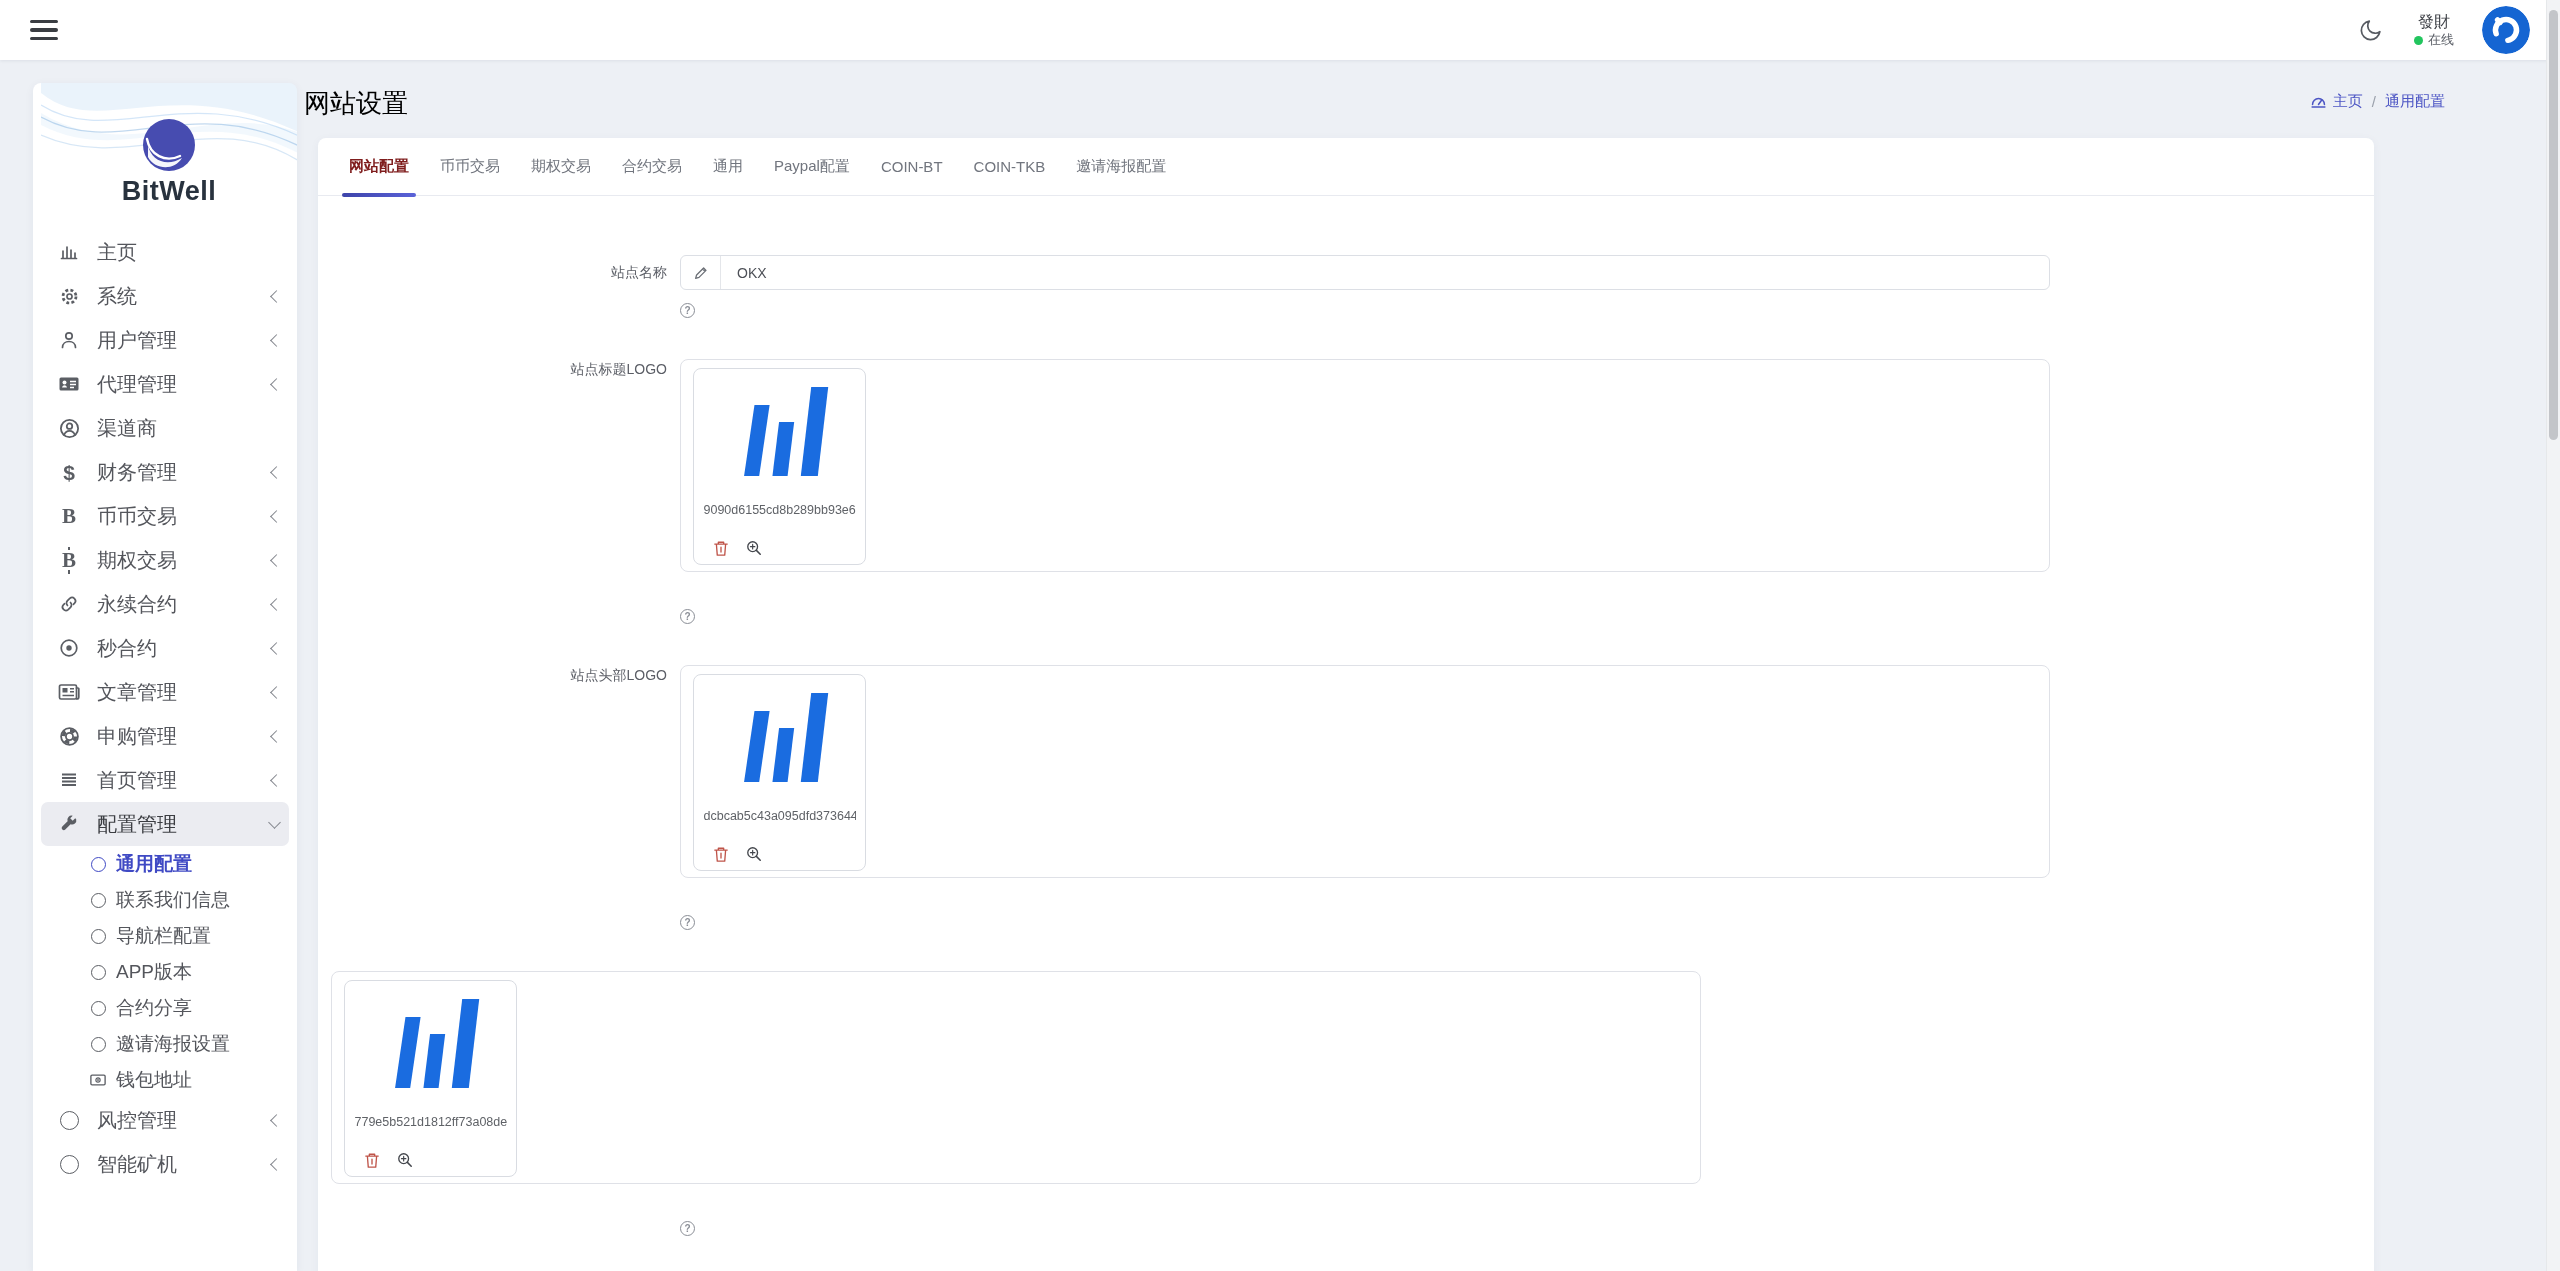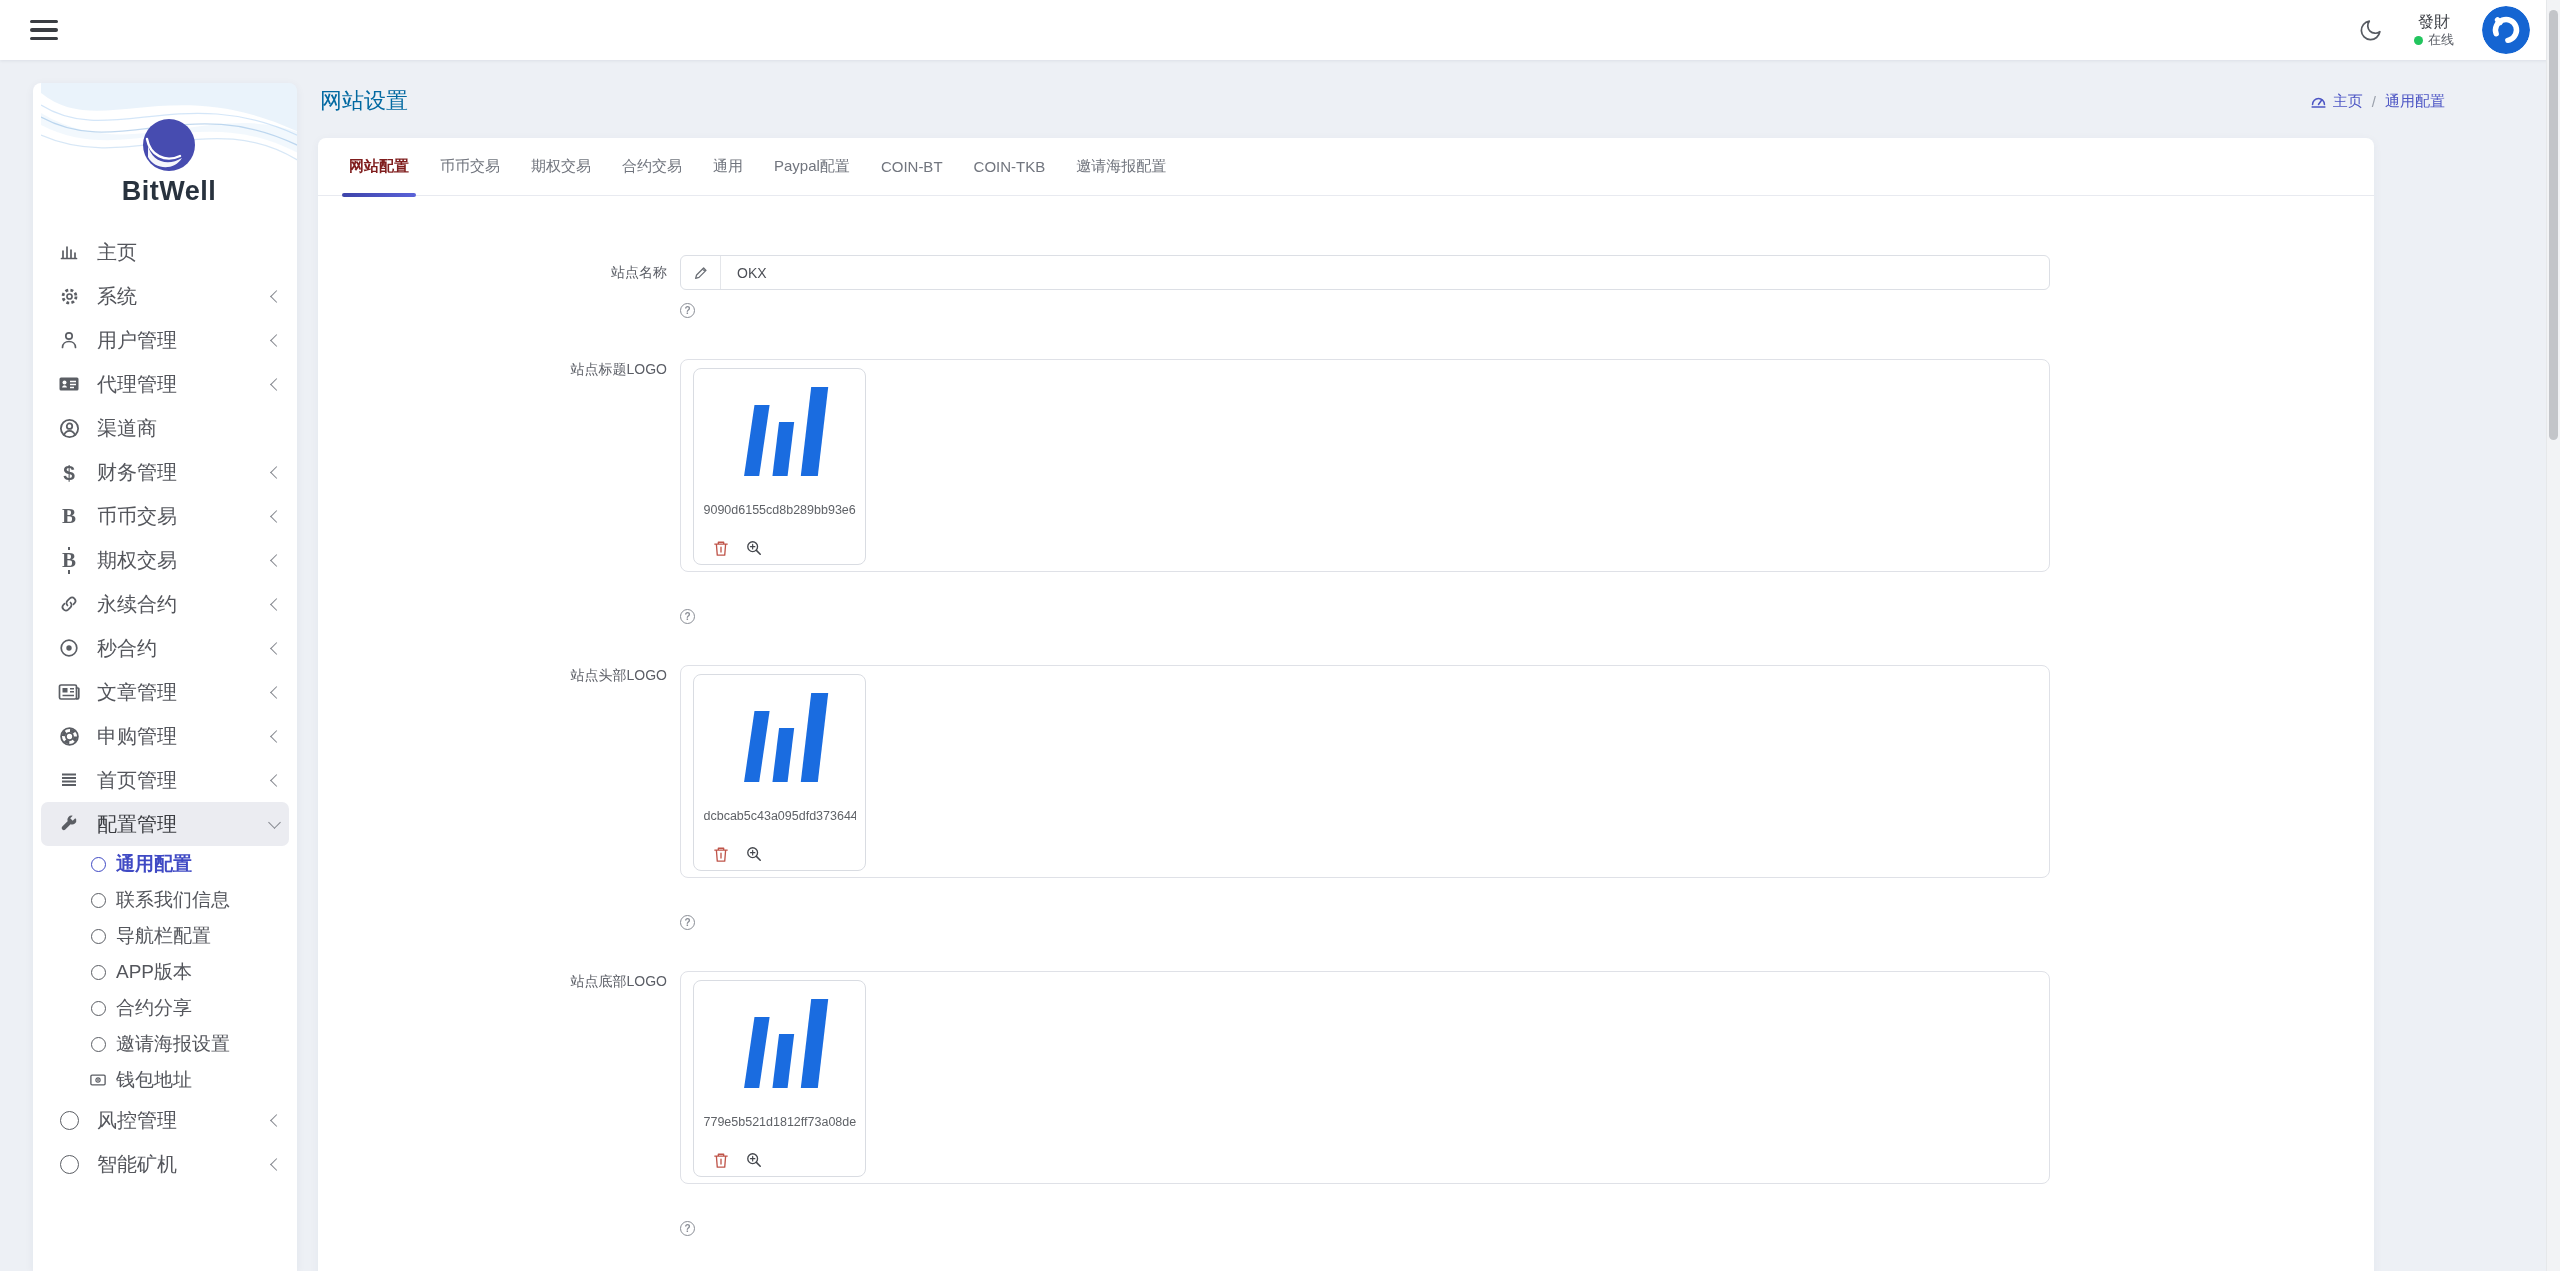--- a/index.html
+++ b/index.html
@@ -50,21 +50,21 @@
   .circle-glyph { width:15px; height:15px; border:1.7px solid currentColor; border-radius:50%; }
   .circle-glyph.big { width:19px; height:19px; }
   .chev { width:9px; height:9px; border:solid #82858c; border-width:0 1.8px 1.8px 0; display:inline-block; }
   .chev-left { transform:rotate(135deg); }
   .chev-down { transform:rotate(45deg); margin-top:-4px; }
   .txt-icon { font-size:21px; font-weight:600; line-height:1; }
   .serif-b { font-family:"Liberation Serif","DejaVu Serif",serif; position:relative; }
   .serif-b .tick { position:absolute; left:45%; width:2px; height:3.5px; background:#5b5e64; }
   .serif-b .tick.t1 { top:-3px; } .serif-b .tick.t2 { bottom:-3px; }
   
-  .page-title { position:absolute; left:320px; top:86px; font-size:22px; font-weight:500; color:#0369a1; }
+  .page-title { position:absolute; left:304px; top:86px; font-size:26px; font-weight:500; color:#000000; }
   .breadcrumb { position:absolute; top:92px; right:115px; display:flex; align-items:center; gap:9px;
     font-size:15px; color:#4c55c4; }
   .breadcrumb .sep { color:#9aa0ab; }
   .breadcrumb a { color:#4c55c4; text-decoration:none; cursor:pointer; display:flex; align-items:center; gap:6px; }
   
   .card { position:absolute; left:318px; top:138px; width:2056px; height:1260px;
     background:#fff; border-radius:8px; box-shadow:0 2px 10px rgba(40,50,90,.05); }
   .tabs { display:flex; align-items:center; height:58px; padding-left:31px; gap:31px;
     border-bottom:1px solid #e8eaf0; }
   .tab { position:relative; height:58px; display:flex; align-items:center;
@@ -481,21 +481,20 @@
             </button>
           </div>
         </div>
       </div>
     </div>
   </div>
       <div class="help-row after-box">
     <span class="q-icon">?</span>
   </div>
       <div class="frow row-logo">
-    <div class="flabel">站点底部LOGO</div>
     <div class="fctrl">
       <div class="logo-box">
         <div class="upload-card">
           <svg width="104" height="92" viewBox="0 0 110 95">
             <path d="M17,95 L33,95 L44,20 L28,20 Z" fill="#1a6ce0"></path>
             <path d="M47,95 L63,95 L70,38 L54,38 Z" fill="#1a6ce0"></path>
             <path d="M77,95 L95,95 L106,1 L88,1 Z" fill="#1a6ce0"></path>
           </svg>
           <div class="upload-filename">779e5b521d1812ff73a08de...</div>
           <div class="upload-actions">

